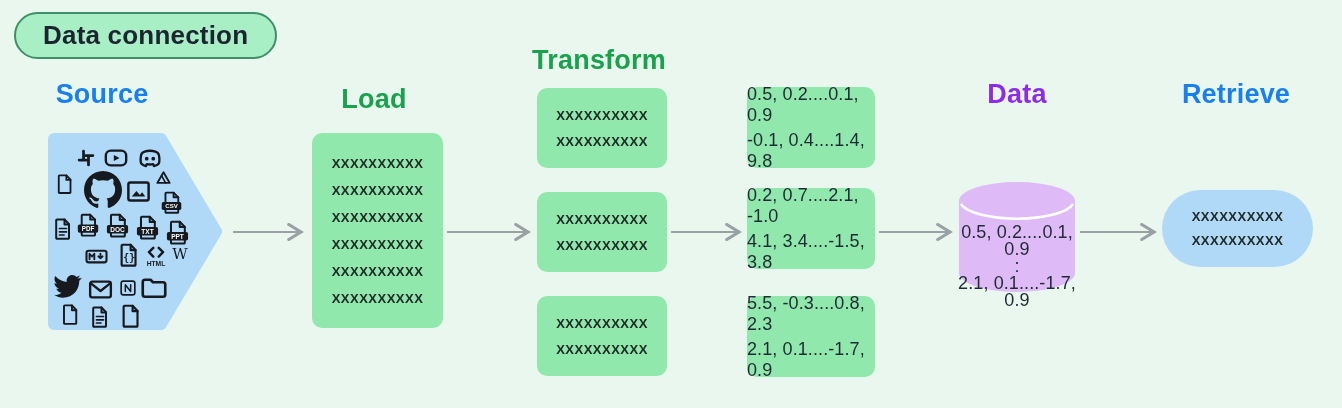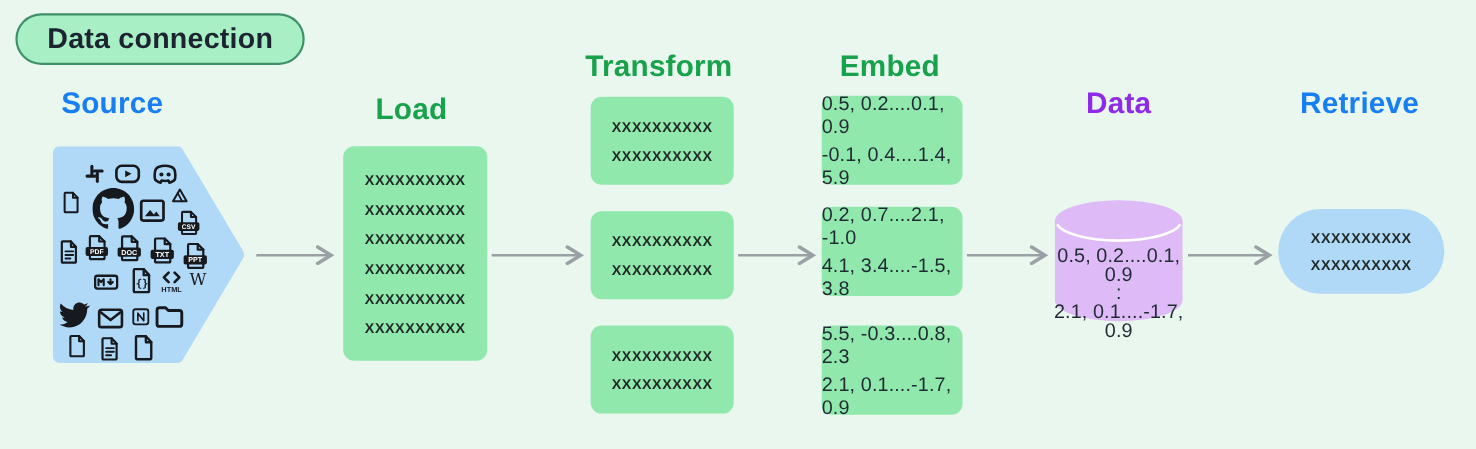--- a/index.html
+++ b/index.html
@@ -52,21 +52,20 @@
 
 <div class="canvas">
 
   <div class="title-pill">
     <span>Data connection</span>
   </div>
 
   <div class="hdr blue" style="left:102px;top:79px">Source</div>
   <div class="hdr green" style="left:374px;top:84px">Load</div>
   <div class="hdr green" style="left:599px;top:45px">Transform</div>
-  <div class="hdr green" style="left:809px;top:45px">Embed</div>
   <div class="hdr purple" style="left:1017px;top:79px">Data</div>
   <div class="hdr blue" style="left:1236px;top:79px">Retrieve</div>
 
   <svg class="arrows" viewBox="0 0 1342 408">
     <defs>
       <marker id="arr" viewBox="0 0 10 10" refX="7.5" refY="5" markerWidth="8.5" markerHeight="8.5" orient="auto-start-reverse">
         <path d="M1.5 1l6.5 4-6.5 4" fill="none" stroke="#9aa0a3" stroke-width="1.7" stroke-linecap="round"></path>
       </marker>
     </defs>
     <line x1="233" y1="232" x2="300" y2="232" stroke="#9aa0a3" stroke-width="2.2" marker-end="url(#arr)"></line>
@@ -268,21 +267,21 @@
     <span class="xline">XXXXXXXXXX</span>
     <span class="xline">XXXXXXXXXX</span>
   </div>
   <div class="box tbox t2">
     <span class="xline">XXXXXXXXXX</span>
     <span class="xline">XXXXXXXXXX</span>
   </div>
 
   <div class="box ebox e0">
     <span class="numline">0.5, 0.2....0.1, 0.9</span>
-    <span class="numline">-0.1, 0.4....1.4, 5.9</span>
+    <span class="numline">-0.1, 0.4....1.4, 9.8</span>
   </div>
   <div class="box ebox e1">
     <span class="numline">0.2, 0.7....2.1, -1.0</span>
     <span class="numline">4.1, 3.4....-1.5, 3.8</span>
   </div>
   <div class="box ebox e2">
     <span class="numline">5.5, -0.3....0.8, 2.3</span>
     <span class="numline">2.1, 0.1....-1.7, 0.9</span>
   </div>
 

